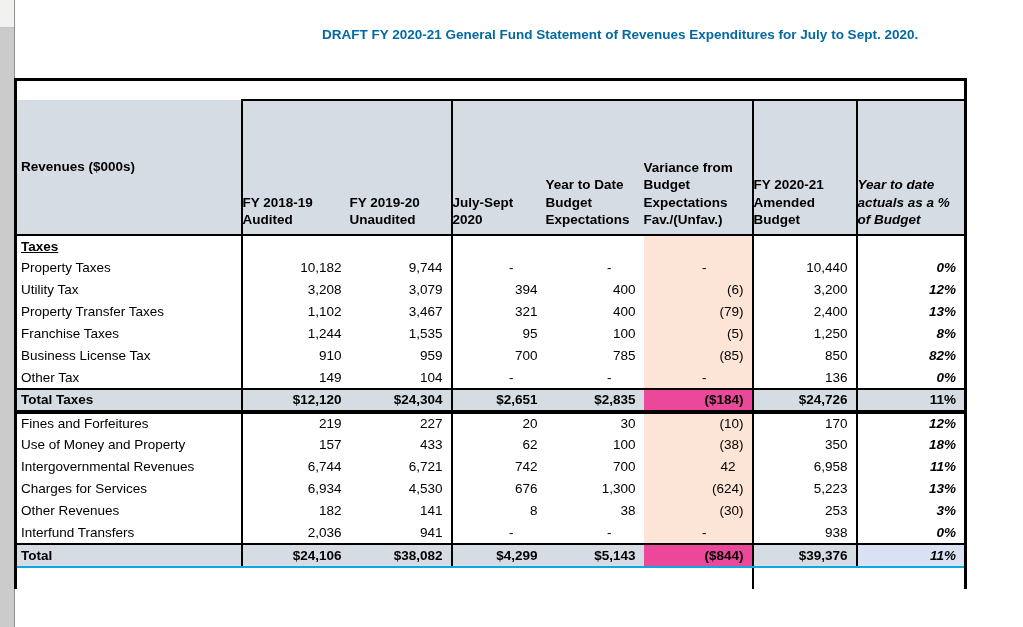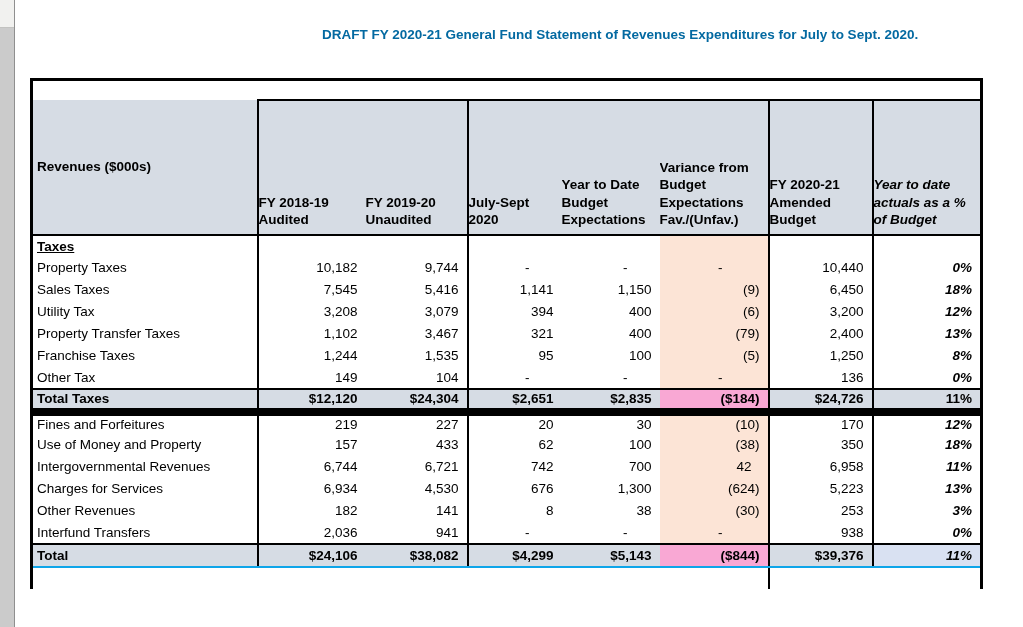--- a/index.html
+++ b/index.html
@@ -16,21 +16,21 @@
   .left-strip .strip-top {
     width: 100%; height: 28px; background: #f1f1ef;
     border-bottom: 1px solid #c2c2c0;
   }
   .doc-title {
     position: absolute; left: 322px; top: 27px;
     font-size: 13.5px; font-weight: bold; color: #0369a1;
     white-space: nowrap;
   }
   .table-wrap {
-    position: absolute; left: 30px; top: 78px;
+    position: absolute; left: 14px; top: 78px;
     width: 954px; height: 549px; overflow: hidden;
   }
   table.fin-table {
     border-collapse: collapse; table-layout: fixed;
     width: 950px; background: #fff;
     border-left: 3px solid #000; border-right: 3px solid #000; border-top: 3px solid #000;
   }
   .fin-table td, .fin-table th {
     overflow: hidden; font-size: 13.5px; color: #000;
   }
@@ -52,23 +52,23 @@
   td.num { text-align: right; padding-right: 8px; white-space: nowrap; }
   td.row-label { text-align: left; padding-left: 4px; white-space: nowrap; }
   tr.section-row td.row-label { font-weight: bold; text-decoration: underline; }
   td.variance-cell { background: #fce4d6; }
   td.pct-cell { font-style: italic; font-weight: bold; }
   td.dash { padding-right: 32px; }
   td.variance-cell.dash { padding-right: 45px; }
   td.variance-cell.no-paren { padding-right: 16px; }
   tr.total-row td, tr.grand-row td {
     height: 23px; background: #d6dce4; font-weight: bold;
-    border-top: 2px solid #000; border-bottom: 8px solid #000000;
-  }
-  tr.total-row td.variance-cell, tr.grand-row td.variance-cell { background: #f9a8d4; }
+    border-top: 2px solid #000; border-bottom: 4px solid #000000;
+  }
+  tr.total-row td.variance-cell, tr.grand-row td.variance-cell { background: #ec4899; }
   tr.total-row td.pct-cell { font-style: normal; }
   tr.grand-row td.pct-cell { font-style: italic; background: #d9e1f2; }
   tr.grand-row td { border-bottom: 2px solid #0ea5e9; }
   tr.filler-row td { height: 22px; background: #fff; }
 </style>
 </head>
 <body>
 
 <div class="left-strip">
   <div class="strip-top"></div>
@@ -128,30 +128,20 @@
           <td class="row-label">Property Taxes</td>
           <td class="num gb">10,182</td>
           <td class="num">9,744</td>
           <td class="num gb dash">-</td>
           <td class="num dash">-</td>
           <td class="num variance-cell dash">-</td>
           <td class="num gb">10,440</td>
           <td class="num gb pct-cell">0%</td>
         </tr>
         <tr class="data-row">
-          <td class="row-label">Sales Taxes</td>
-          <td class="num gb">7,545</td>
-          <td class="num">5,416</td>
-          <td class="num gb">1,141</td>
-          <td class="num">1,150</td>
-          <td class="num variance-cell">(9)</td>
-          <td class="num gb">6,450</td>
-          <td class="num gb pct-cell">18%</td>
-        </tr>
-        <tr class="data-row">
           <td class="row-label">Utility Tax</td>
           <td class="num gb">3,208</td>
           <td class="num">3,079</td>
           <td class="num gb">394</td>
           <td class="num">400</td>
           <td class="num variance-cell">(6)</td>
           <td class="num gb">3,200</td>
           <td class="num gb pct-cell">12%</td>
         </tr>
         <tr class="data-row">
@@ -166,20 +156,30 @@
         </tr>
         <tr class="data-row">
           <td class="row-label">Franchise Taxes</td>
           <td class="num gb">1,244</td>
           <td class="num">1,535</td>
           <td class="num gb">95</td>
           <td class="num">100</td>
           <td class="num variance-cell">(5)</td>
           <td class="num gb">1,250</td>
           <td class="num gb pct-cell">8%</td>
+        </tr>
+        <tr class="data-row">
+          <td class="row-label">Business License Tax</td>
+          <td class="num gb">910</td>
+          <td class="num">959</td>
+          <td class="num gb">700</td>
+          <td class="num">785</td>
+          <td class="num variance-cell">(85)</td>
+          <td class="num gb">850</td>
+          <td class="num gb pct-cell">82%</td>
         </tr>
         <tr class="data-row">
           <td class="row-label">Other Tax</td>
           <td class="num gb">149</td>
           <td class="num">104</td>
           <td class="num gb dash">-</td>
           <td class="num dash">-</td>
           <td class="num variance-cell dash">-</td>
           <td class="num gb">136</td>
           <td class="num gb pct-cell">0%</td>

